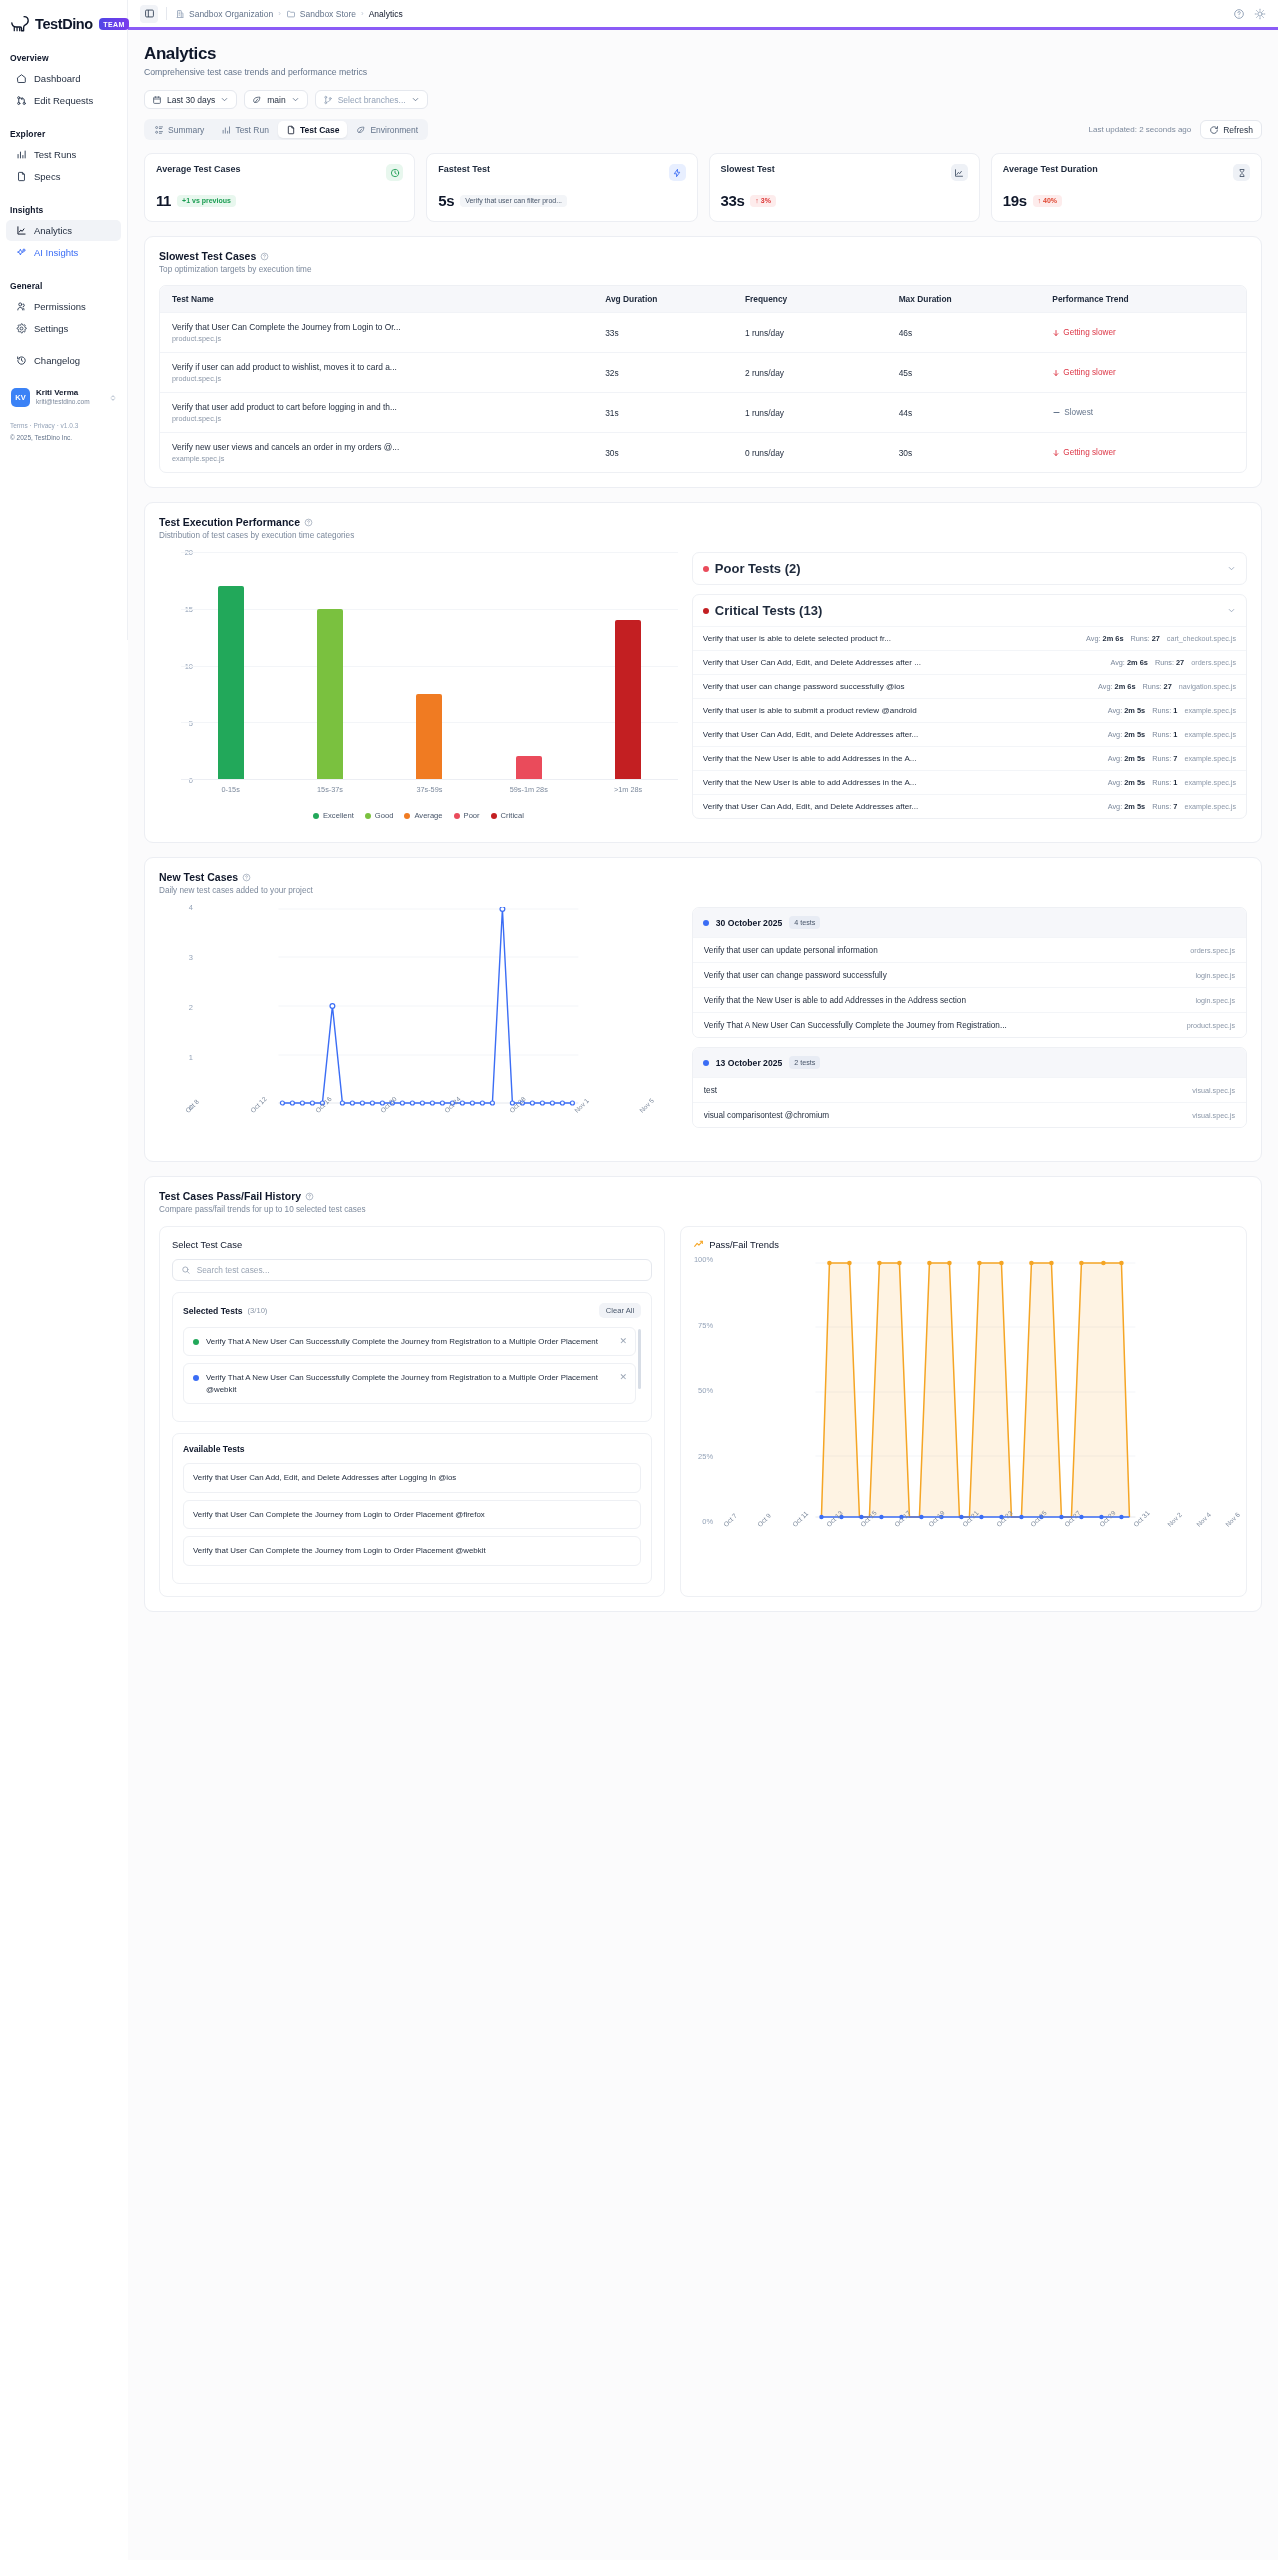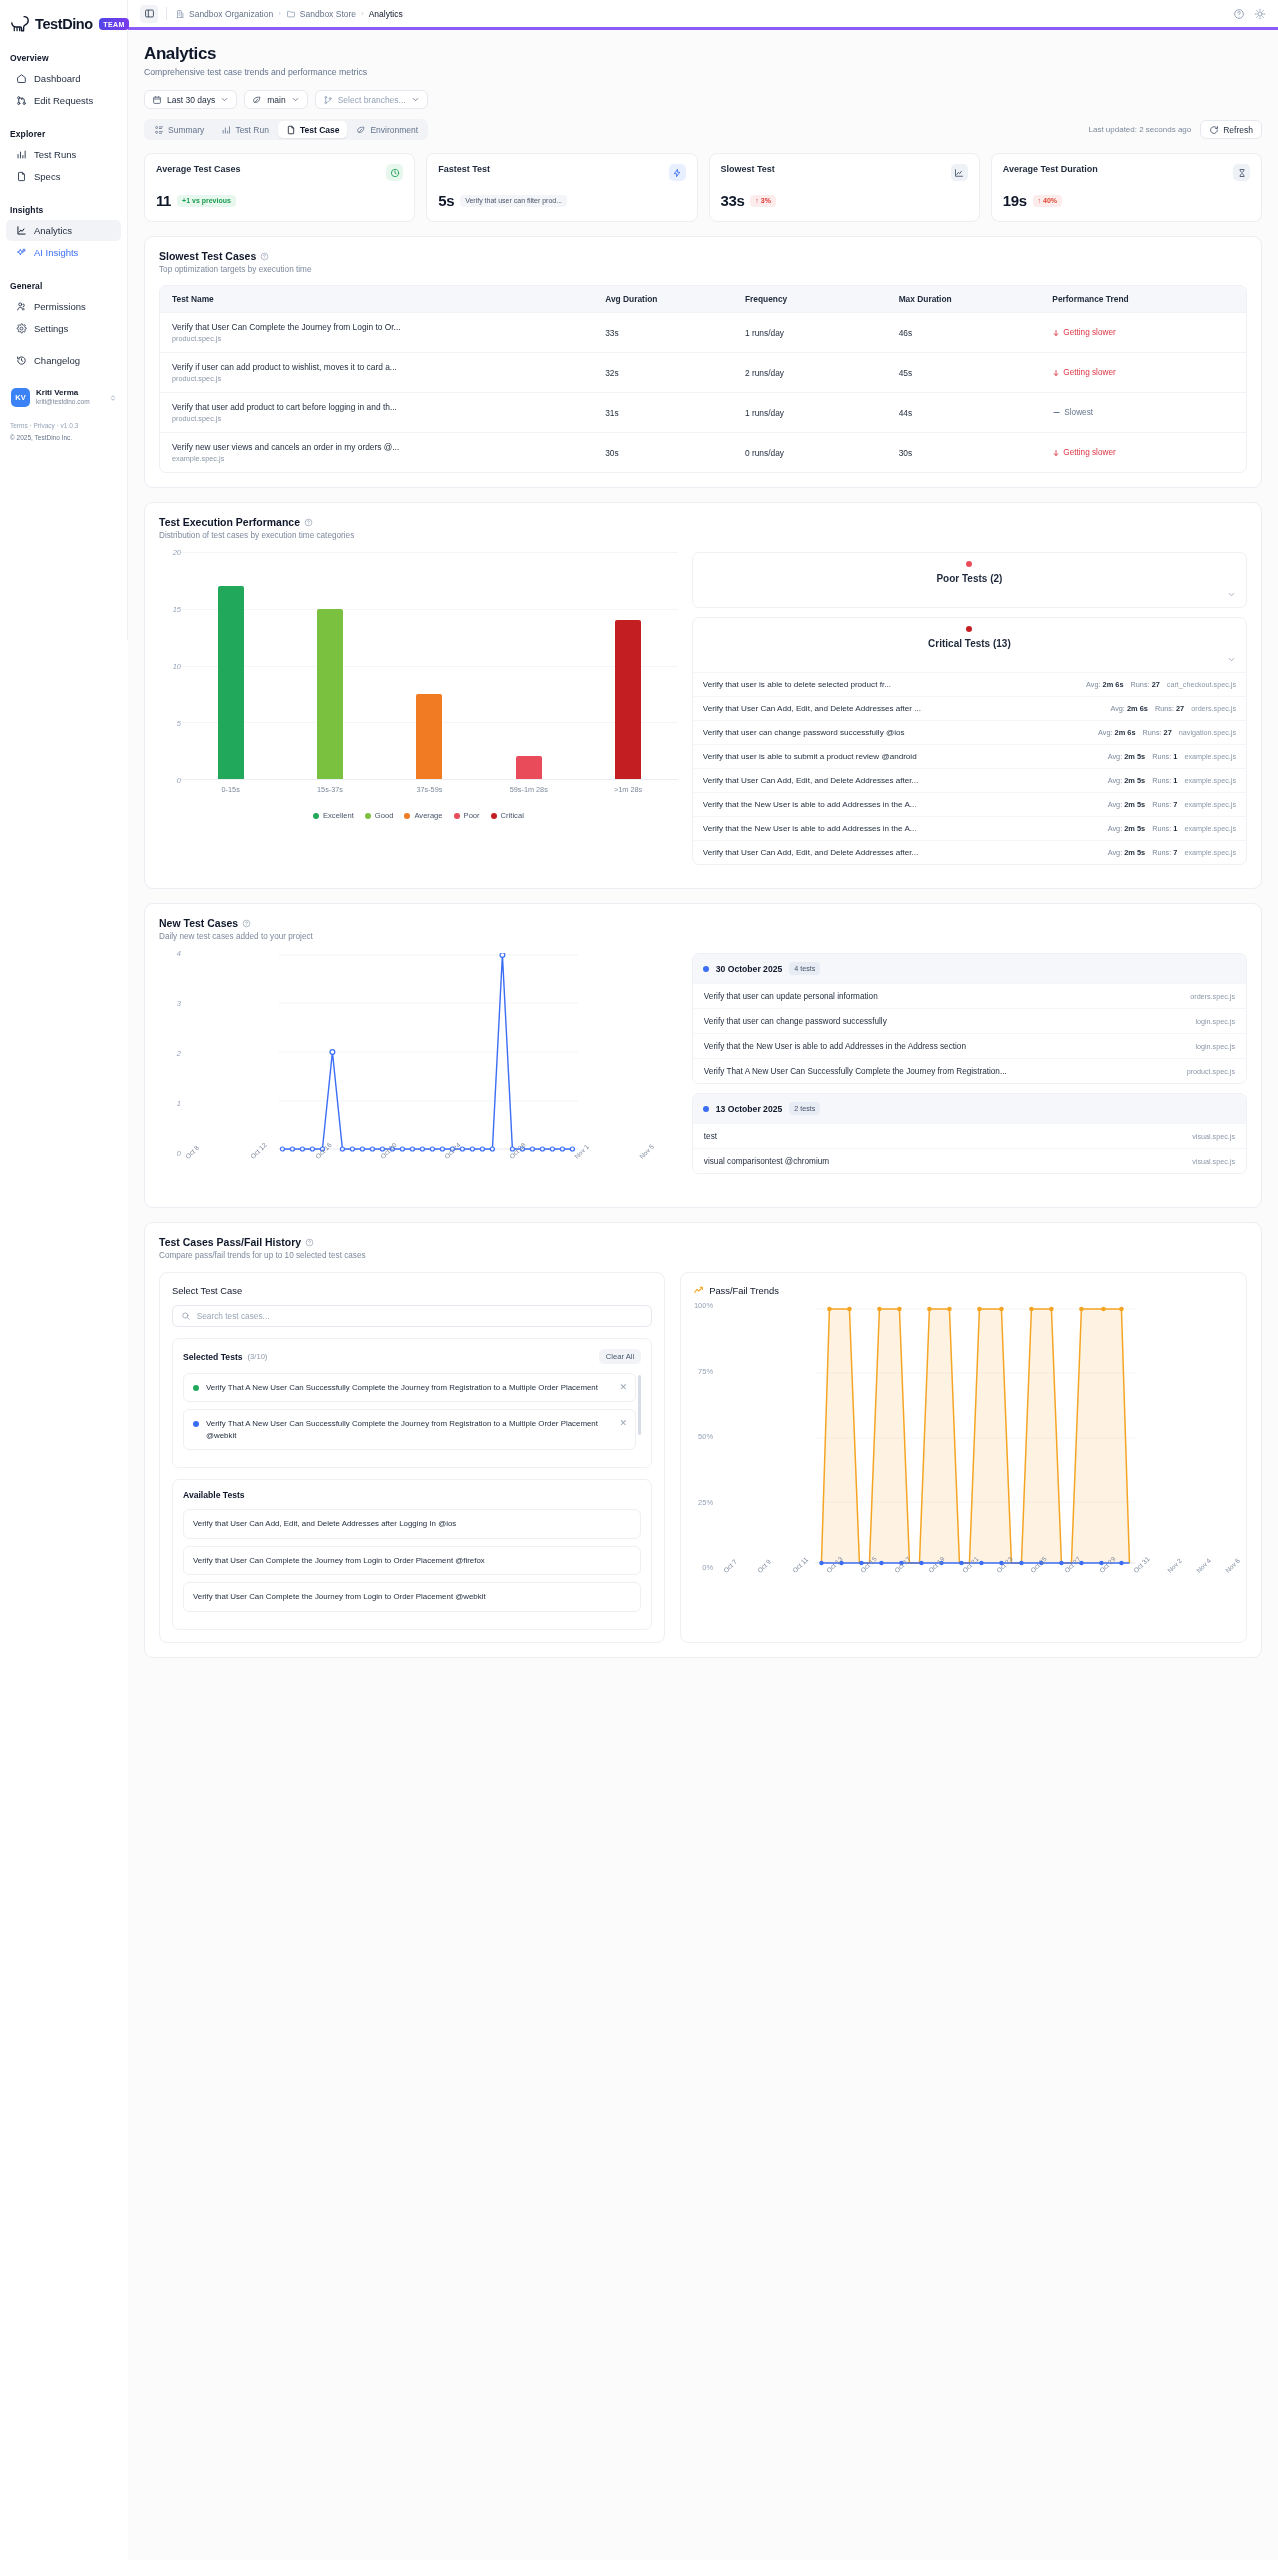--- a/index.html
+++ b/index.html
@@ -143,39 +143,39 @@
   }
   .tname { font-size: 8.4px; color: #1e293b; }
   .tfile { font-size: 7.3px; color: #8b97a8; margin-top: 2px; }
   .trend { display: flex; align-items: center; gap: 3px; font-size: 8.2px; }
   .trend.slower { color: #dc3545; }
   .trend.stable { color: #64748b; }
 
   
   .perf-grid { display: grid; grid-template-columns: 1fr 1.07fr; gap: 14px; margin-top: 12px; }
   .bars-wrap { position: relative; height: 250px; padding-left: 22px; }
-  .yaxis { position: absolute; left: 4px; top: 0; bottom: 22px; width: 20px; font-style: italic; }
+  .yaxis { position: absolute; left: 16px; top: 0; bottom: 22px; width: 20px; }
   .ytick { position: absolute; right: 2px; font-size: 7.5px; color: #94a3b8; transform: translateY(-50%); }
   .plot { position: relative; height: 228px; border-bottom: 1px solid #eceef3; }
   .gridline { position: absolute; left: 0; right: 0; border-top: 1px solid #f3f5f8; }
   .bars { position: absolute; inset: 0; display: flex; align-items: flex-end; justify-content: space-around; }
   .bar-col { width: 17%; display: flex; flex-direction: column; align-items: center; height: 100%; justify-content: flex-end; }
   .bar { width: 26px; border-radius: 2px 2px 0 0; }
   .xlabels { display: flex; justify-content: space-around; margin-top: 5px; }
   .xlabel { width: 17%; text-align: center; font-size: 7.3px; color: #7c899c; }
   .legend { display: flex; gap: 11px; justify-content: center; margin-top: 9px; }
   .leg { display: flex; align-items: center; gap: 4px; font-size: 7.6px; color: #475569; }
   .dot { width: 6px; height: 6px; border-radius: 50%; }
 
   .acc {
     border: 1px solid #eef0f4; border-radius: 7px; margin-bottom: 9px; background: #fff;
   }
   .acc-head {
     display: flex; align-items: center; gap: 6px; padding: 8px 10px;
-    font-size: 10px; font-weight: 600; color: #1e293b; cursor: pointer; flex-direction: column;
+    font-size: 13px; font-weight: 600; color: #1e293b; cursor: pointer;
   }
   .acc-head .chev { margin-left: auto; color: #94a3b8; }
   .acc-list { max-height: 216px; overflow: hidden; }
   .acc-item {
     display: flex; align-items: center; gap: 7px; padding: 7px 10px;
     border-top: 1px solid #f3f5f8; font-size: 8.1px; color: #1e293b;
   }
   .acc-item .nm { flex: 1; overflow: hidden; white-space: nowrap; text-overflow: ellipsis; }
   .mini { font-size: 7.3px; color: #7c899c; white-space: nowrap; }
   .mini b { color: #1e293b; font-size: 7.4px; }

